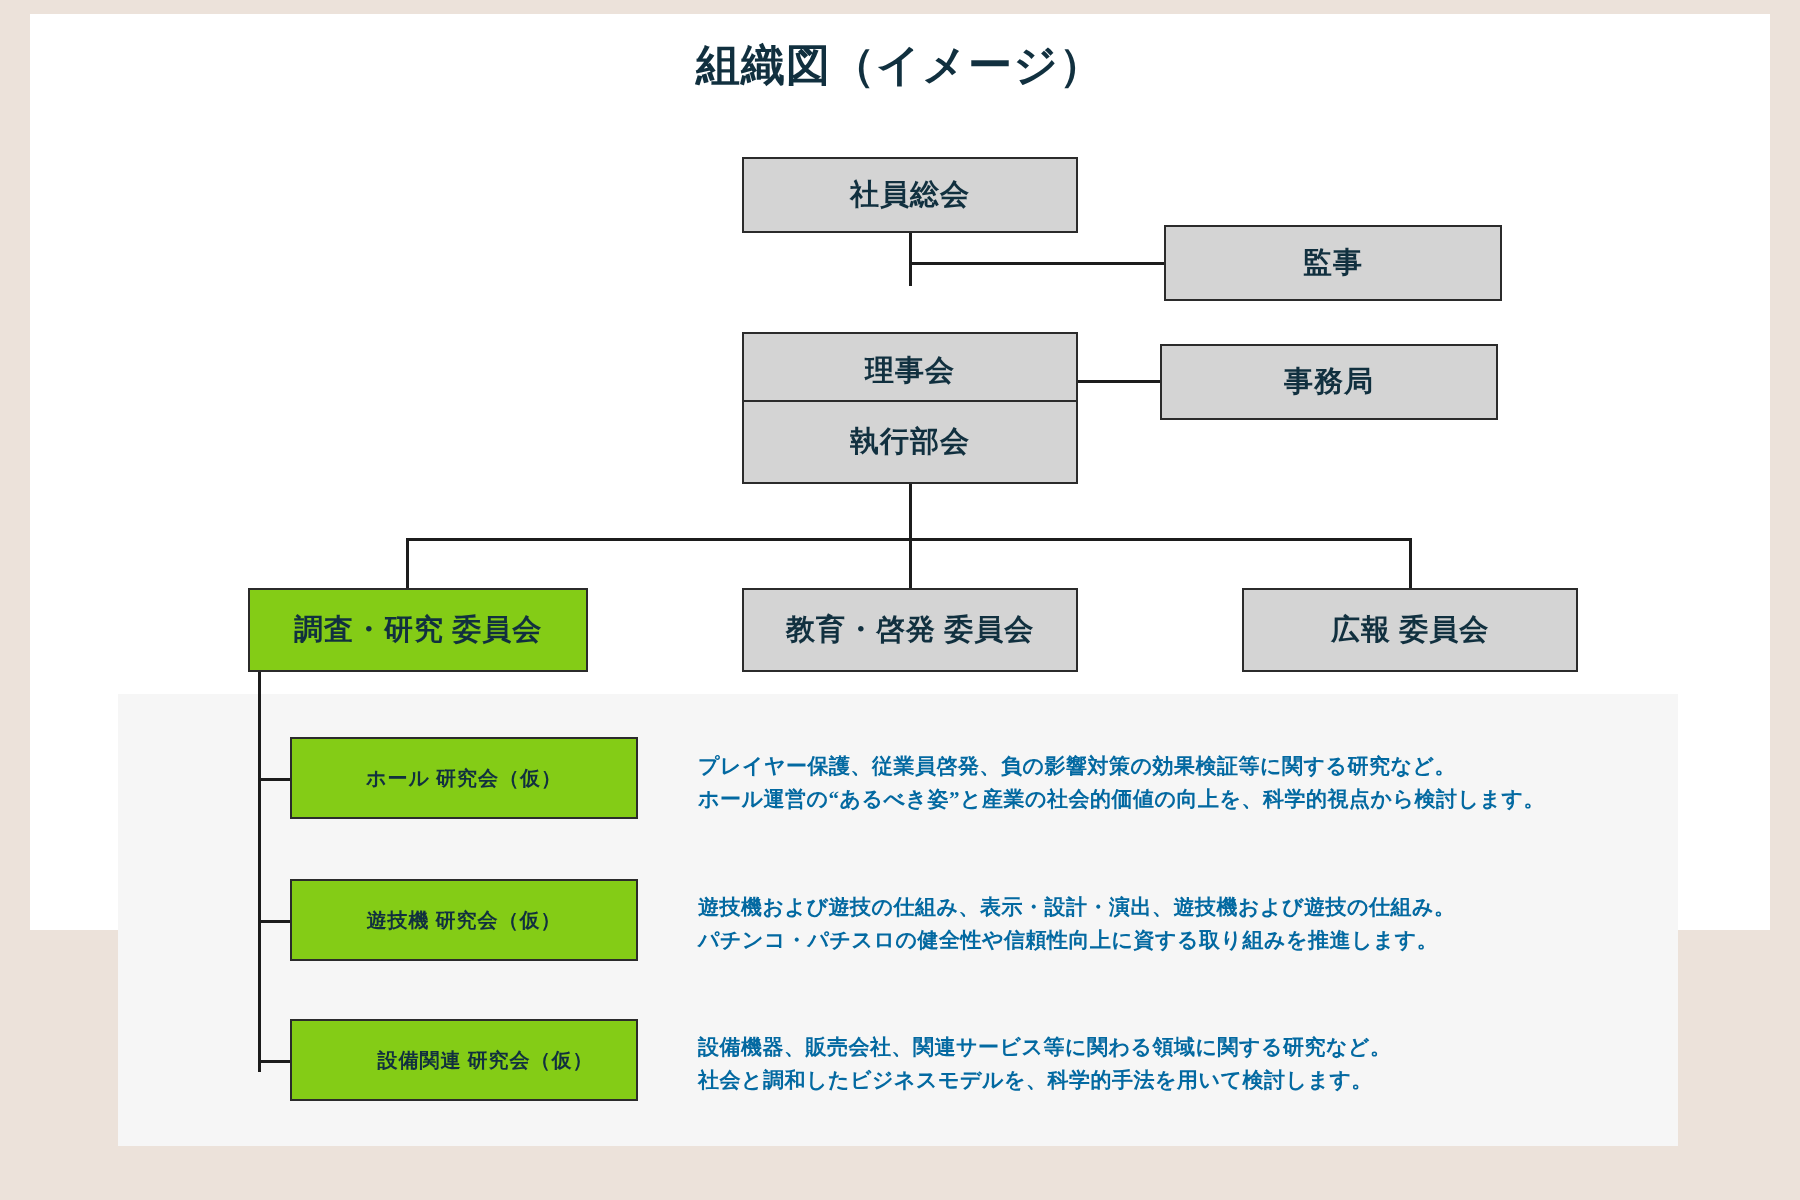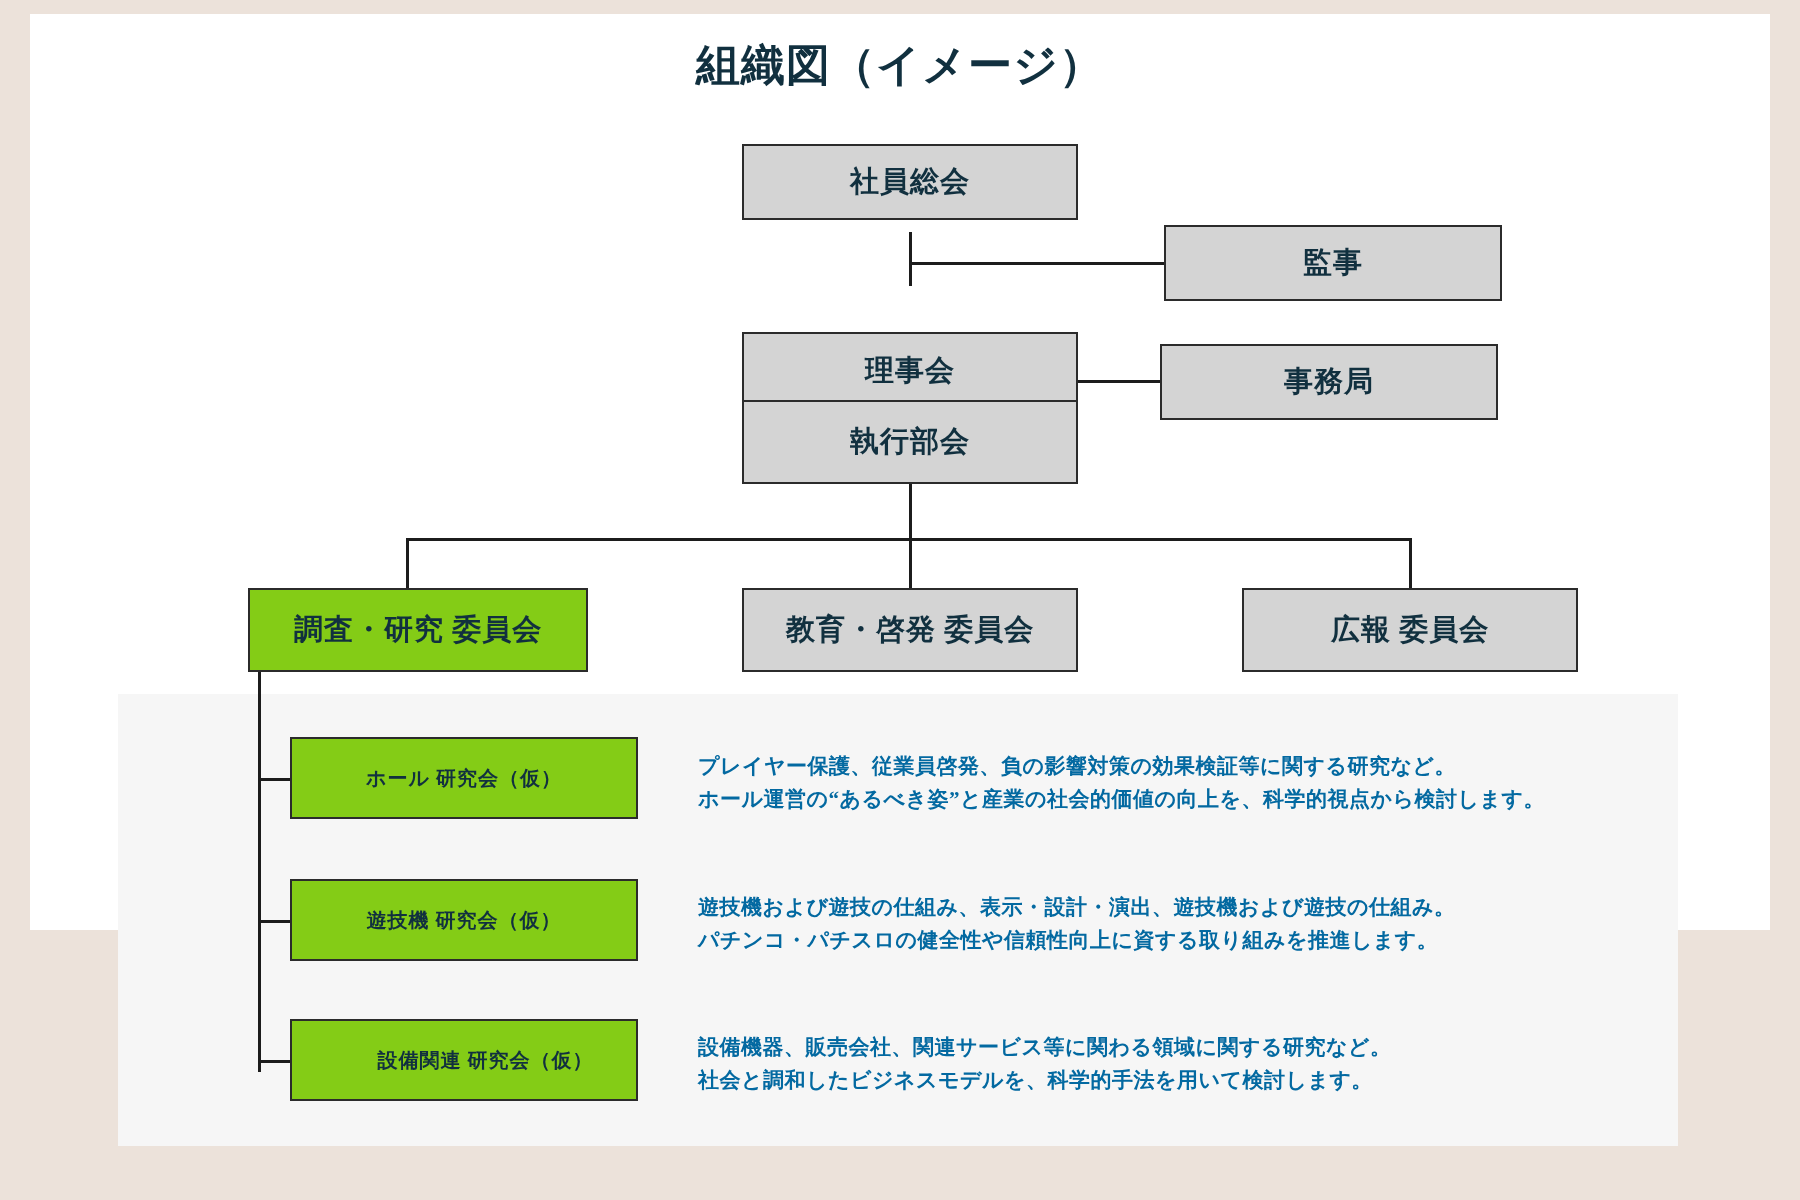--- a/index.html
+++ b/index.html
@@ -92,21 +92,21 @@
   <div class="line" style="left:376px; top:524px; width:1006px; height:3px;"></div>
   <div class="line" style="left:376px; top:524px; width:3px; height:50px;"></div>
   <div class="line" style="left:879px; top:524px; width:3px; height:50px;"></div>
   <div class="line" style="left:1379px; top:524px; width:3px; height:50px;"></div>
 
   <div class="line" style="left:228px; top:658px; width:3px; height:400px;"></div>
   <div class="line" style="left:228px; top:764px; width:32px; height:3px;"></div>
   <div class="line" style="left:228px; top:906px; width:32px; height:3px;"></div>
   <div class="line" style="left:228px; top:1046px; width:32px; height:3px;"></div>
 
-  <div class="node grey" style="left:712px; top:130px; width:336px; height:76px;text-align:right;">
+  <div class="node grey" style="left:712px; top:143px; width:336px; height:76px;text-align:right;">
     <span>社員総会</span>
   </div>
 
   <div class="node grey" style="left:1134px; top:211px; width:338px; height:76px;align-items:center;">
     <span>監事</span>
   </div>
 
   <div class="node grey" style="left:712px; top:272px; width:336px; height:78px;margin-top:46px;">
     <span>理事会</span>
   </div>

